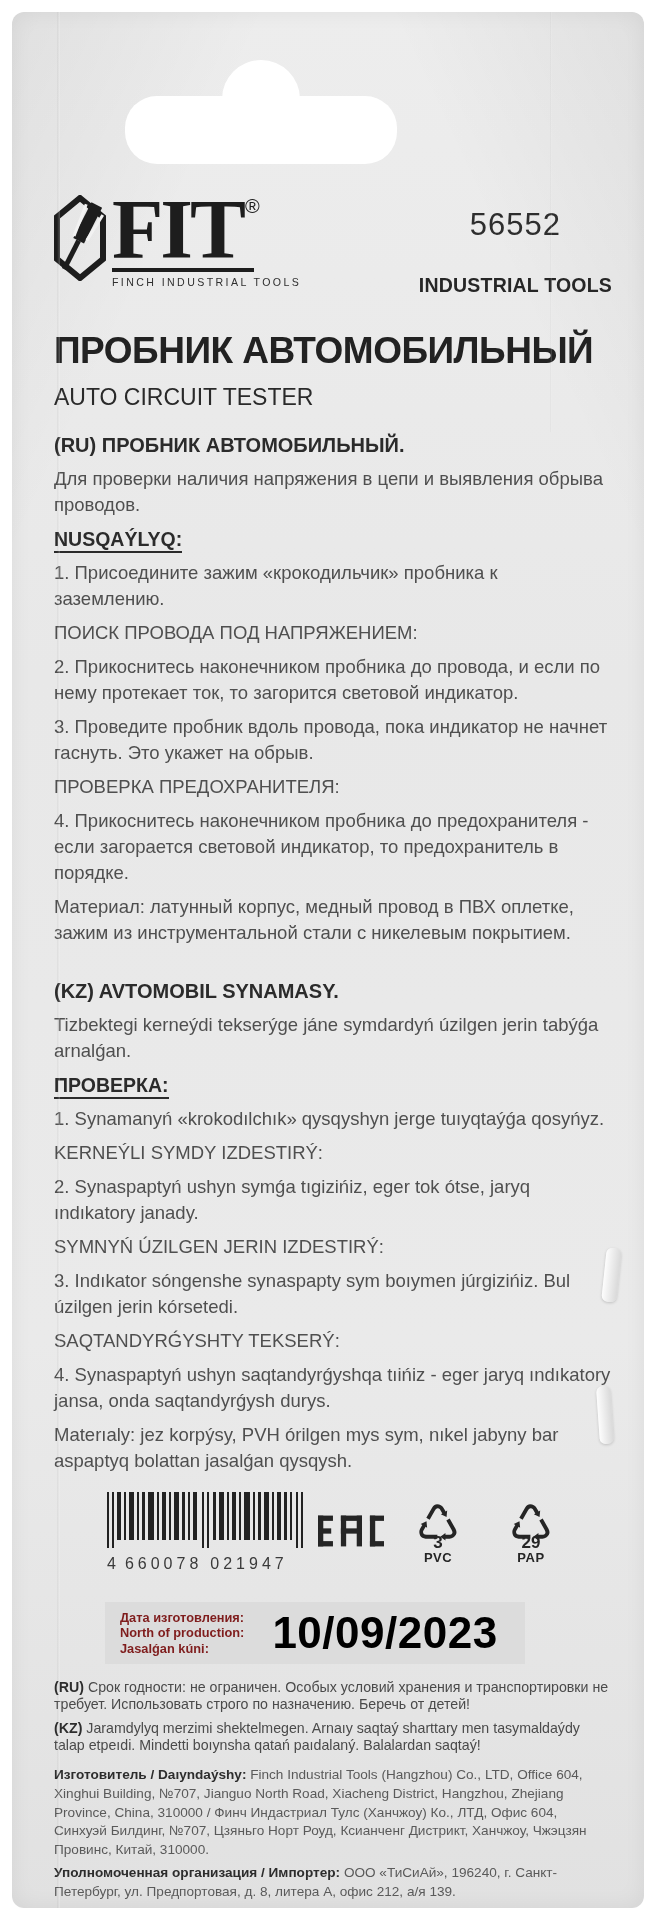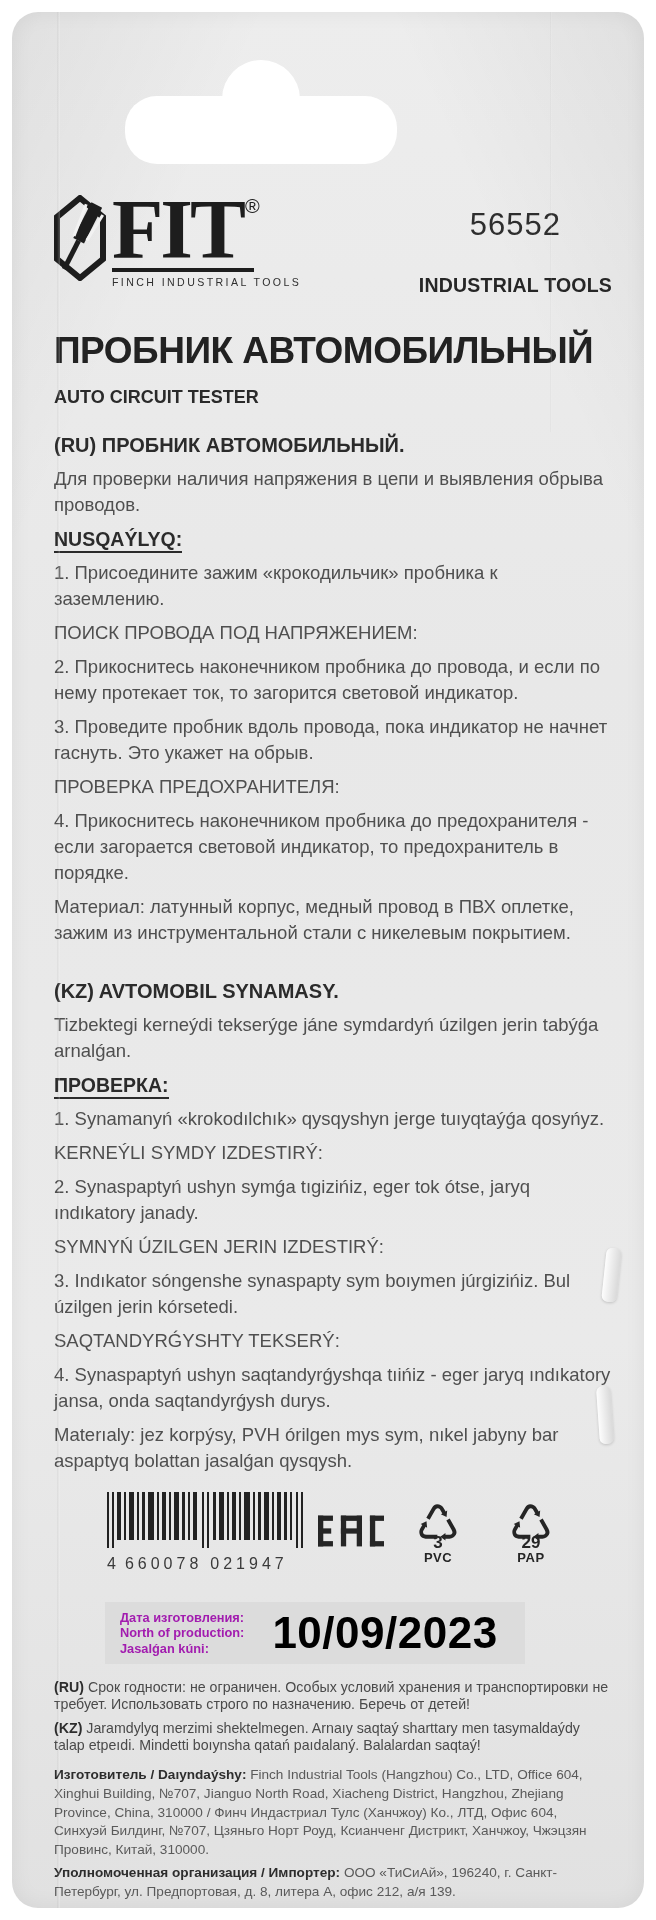--- a/index.html
+++ b/index.html
@@ -4,21 +4,21 @@
 <style>
   html,body{margin:0;padding:0;}
   body{
     width:656px;height:1920px;position:relative;background:#ffffff;overflow:hidden;
     font-family:"Liberation Sans","DejaVu Sans",sans-serif;
     -webkit-font-smoothing:antialiased;
   }
   .card{
     position:absolute;left:12px;top:12px;width:632px;height:1896px;
     box-sizing:border-box;padding:0 32px 0 42px;
-    border-radius:26px;
+    border-radius:12px;
     background:
       linear-gradient(115deg, rgba(0,0,0,0.055), rgba(0,0,0,0) 17%),
       linear-gradient(245deg, rgba(0,0,0,0.055), rgba(0,0,0,0) 17%),
       linear-gradient(180deg,#ededed 0%,#e8e8e8 35%,#eaeaea 70%,#e1e1e1 100%);
     box-shadow:inset 0 0 22px rgba(0,0,0,0.06);
     overflow:hidden;
   }
   .crease-v{position:absolute;left:45px;top:0;width:3px;height:100%;
     background:linear-gradient(90deg,rgba(0,0,0,0.05),rgba(255,255,255,0.25));}
   .crease-v2{position:absolute;left:538px;top:0;width:2px;height:420px;
@@ -34,21 +34,21 @@
   .fit-row{display:flex;align-items:flex-start;line-height:0.8;}
   .fit-word{font-family:"Liberation Serif","DejaVu Serif",serif;font-weight:700;font-size:84px;letter-spacing:-3px;color:#1d1d1d;line-height:70px;}
   .fit-reg{font-size:20px;color:#1d1d1d;margin-left:2px;line-height:22px;}
   .fit-bar{height:4px;background:#1d1d1d;width:142px;margin-top:3px;}
   .fit-tag{font-size:10.6px;letter-spacing:2.4px;color:#2f2f2f;font-weight:500;margin-top:4px;white-space:nowrap;}
   .head-right{text-align:center;padding-top:12px;}
   .sku{font-size:31px;font-weight:500;letter-spacing:1px;color:#2e2e2e;}
   .brandline{font-size:19.5px;font-weight:700;letter-spacing:0.2px;color:#262626;margin-top:31px;white-space:nowrap;}
   
   .title{margin-top:42px;font-size:37px;font-weight:700;letter-spacing:-0.5px;color:#222;line-height:40px;white-space:nowrap;}
-  .subtitle{margin-top:13px;font-size:18px;font-weight:700;color:#2a2a2a;line-height:26px;}
+  .subtitle{margin-top:13px;font-size:23px;font-weight:400;color:#2a2a2a;line-height:26px;}
   
   .sec-heading{font-size:20px;font-weight:700;color:#2b2b2b;line-height:26px;}
   .b{font-size:18.5px;color:#4f4f4f;line-height:26px;margin:0 0 8px 0;}
   .caps{text-transform:none;}
   .ul-head{font-size:19.5px;font-weight:700;color:#2b2b2b;line-height:26px;margin:0 0 8px 0;}
   .ul-head span{border-bottom:2px solid #2b2b2b;padding-bottom:1px;}
   .ru-block{margin-top:22px;}
   .kz-block{margin-top:32px;}
   .mb8{margin-bottom:8px;}
   
@@ -59,21 +59,21 @@
   .bc-digits .grp{letter-spacing:4px;margin-right:8px;}
   .eac{position:absolute;left:264px;top:8px;}
   .recy{position:absolute;top:4px;width:74px;text-align:center;color:#252525;}
   .recy .glyph{font-family:"DejaVu Sans",sans-serif;font-size:50px;line-height:56px;position:relative;}
   .recy .num{position:absolute;left:0;right:0;top:19px;font-family:"Liberation Sans",sans-serif;font-size:17px;font-weight:700;}
   .recy .lab{font-size:13px;font-weight:700;letter-spacing:0.5px;margin-top:-2px;}
   .recy1{left:347px;}
   .recy2{left:440px;}
   
   .datebox{margin-left:51px;margin-top:22px;width:420px;height:62px;background:#dcdcdc;display:flex;align-items:center;}
-  .date-labels{padding-left:15px;font-size:12.8px;font-weight:700;color:#a21caf;line-height:15.5px;white-space:nowrap;}
+  .date-labels{padding-left:15px;font-size:12.8px;font-weight:700;color:#7f1d1d;line-height:15.5px;white-space:nowrap;}
   .date-value{font-size:44px;font-weight:700;color:#000000;letter-spacing:0.5px;margin-left:28px;}
   
   .legal{margin-top:15px;}
   .legal p{font-size:14.2px;line-height:17px;color:#4a4a4a;margin:0 0 7px 0;}
   .legal .lbl{font-weight:700;color:#2d2d2d;}
   
   .company{margin-top:12px;}
   .company p{font-size:13.6px;line-height:18.8px;color:#5a5a5a;margin:0 0 4px 0;}
   .company .lbl{font-weight:700;color:#2d2d2d;}
   

